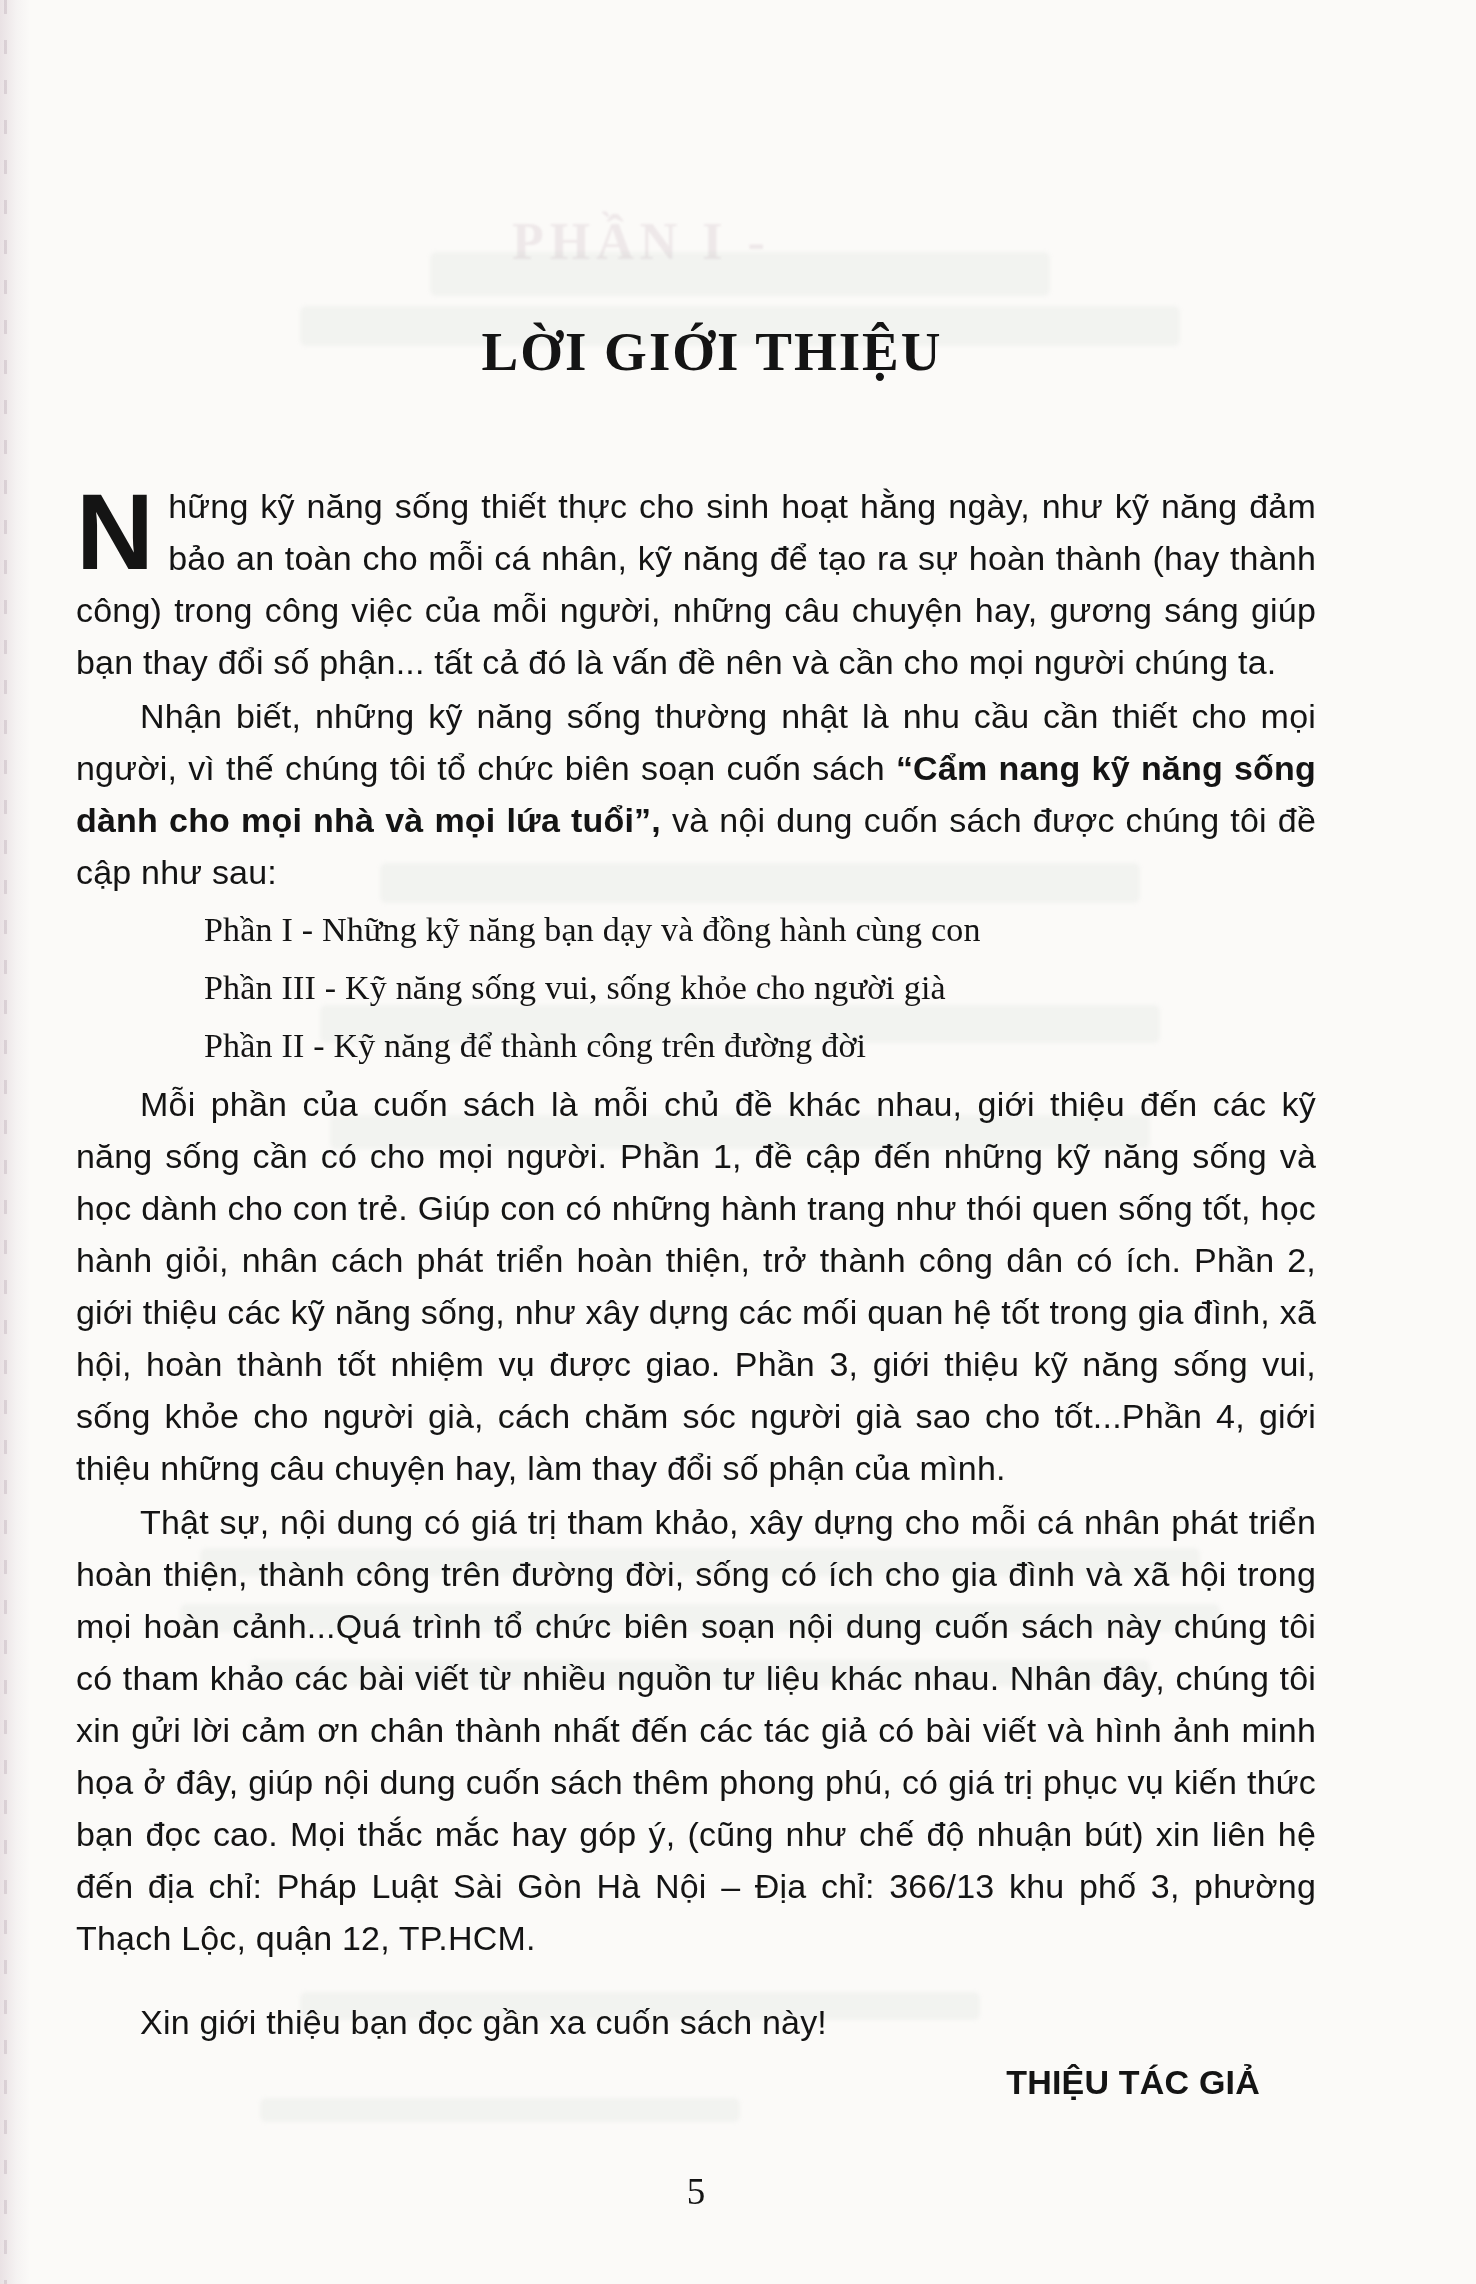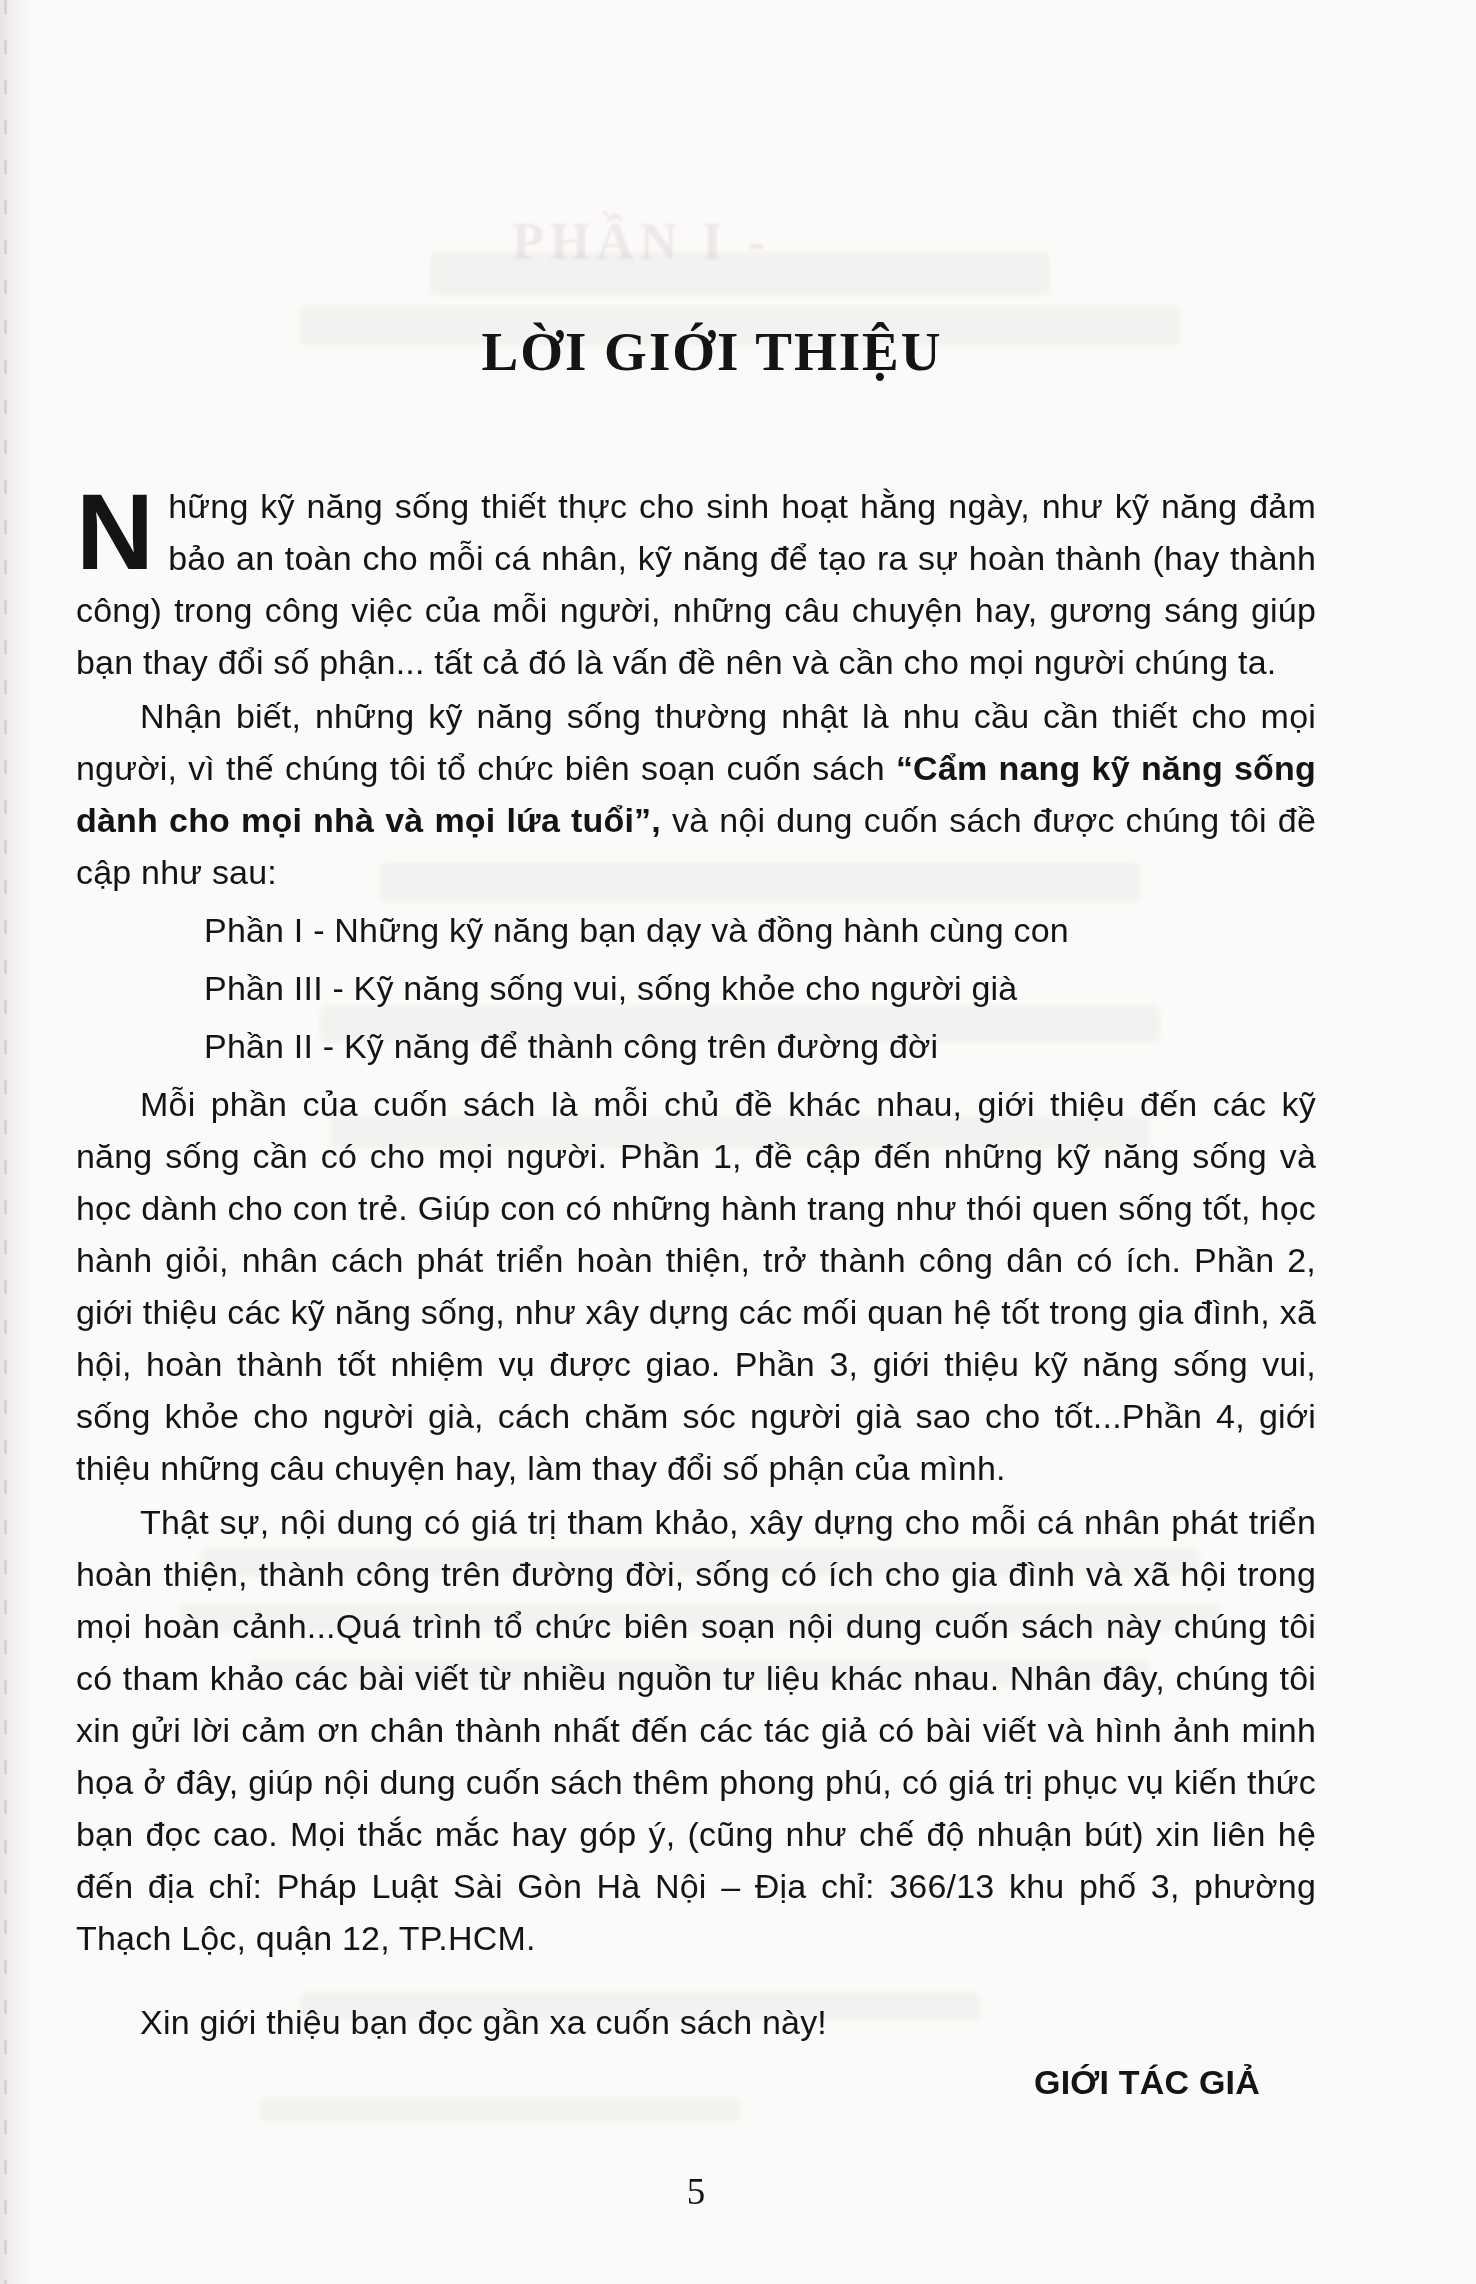--- a/index.html
+++ b/index.html
@@ -62,21 +62,21 @@
   .indent{text-indent:64px;}
   .dropcap{
     float:left;
     font-weight:bold;
     font-size:108px;
     line-height:92px;
     padding:6px 14px 0 0;
     font-family:"Liberation Sans", sans-serif;
   }
   .bold{font-weight:bold;}
-  .parts{margin:2px 0 2px 128px;}
+  .parts{margin:2px 0 2px 128px;font-family:Liberation Serif, serif;}
   .part-item{line-height:52px;margin:6px 0;text-align:left;}
   .closing{margin-top:32px;}
   .signature{
     margin-top:8px;
     text-align:right;
     font-weight:bold;
     padding-right:56px;
     line-height:52px;
   }
   .page-number{
@@ -118,18 +118,18 @@
       <div class="part-item">Phần III - Kỹ năng sống vui, sống khỏe cho người già</div>
       <div class="part-item">Phần II - Kỹ năng để thành công trên đường đời</div>
     </div>
 
     <p class="para indent">Mỗi phần của cuốn sách là mỗi chủ đề khác nhau, giới thiệu đến các kỹ năng sống cần có cho mọi người. Phần 1, đề cập đến những kỹ năng sống và học dành cho con trẻ. Giúp con có những hành trang như thói quen sống tốt, học hành giỏi, nhân cách phát triển hoàn thiện, trở thành công dân có ích. Phần 2, giới thiệu các kỹ năng sống, như xây dựng các mối quan hệ tốt trong gia đình, xã hội, hoàn thành tốt nhiệm vụ được giao. Phần 3, giới thiệu kỹ năng sống vui, sống khỏe cho người già, cách chăm sóc người già sao cho tốt...Phần 4, giới thiệu những câu chuyện hay, làm thay đổi số phận của mình.</p>
 
     <p class="para indent">Thật sự, nội dung có giá trị tham khảo, xây dựng cho mỗi cá nhân phát triển hoàn thiện, thành công trên đường đời, sống có ích cho gia đình và xã hội trong mọi hoàn cảnh...Quá trình tổ chức biên soạn nội dung cuốn sách này chúng tôi có tham khảo các bài viết từ nhiều nguồn tư liệu khác nhau. Nhân đây, chúng tôi xin gửi lời cảm ơn chân thành nhất đến các tác giả có bài viết và hình ảnh minh họa ở đây, giúp nội dung cuốn sách thêm phong phú, có giá trị phục vụ kiến thức bạn đọc cao. Mọi thắc mắc hay góp ý, (cũng như chế độ nhuận bút) xin liên hệ đến địa chỉ: Pháp Luật Sài Gòn Hà Nội – Địa chỉ: 366/13 khu phố 3, phường Thạch Lộc, quận 12, TP.HCM.</p>
 
     <p class="para indent closing">Xin giới thiệu bạn đọc gần xa cuốn sách này!</p>
 
-    <div class="signature">GIỚI TÁC GIẢ</div>
+    <div class="signature">THIỆU TÁC GIẢ</div>
 
     <div class="page-number">5</div>
 
   </div>
 </div>
 
 </body></html>

